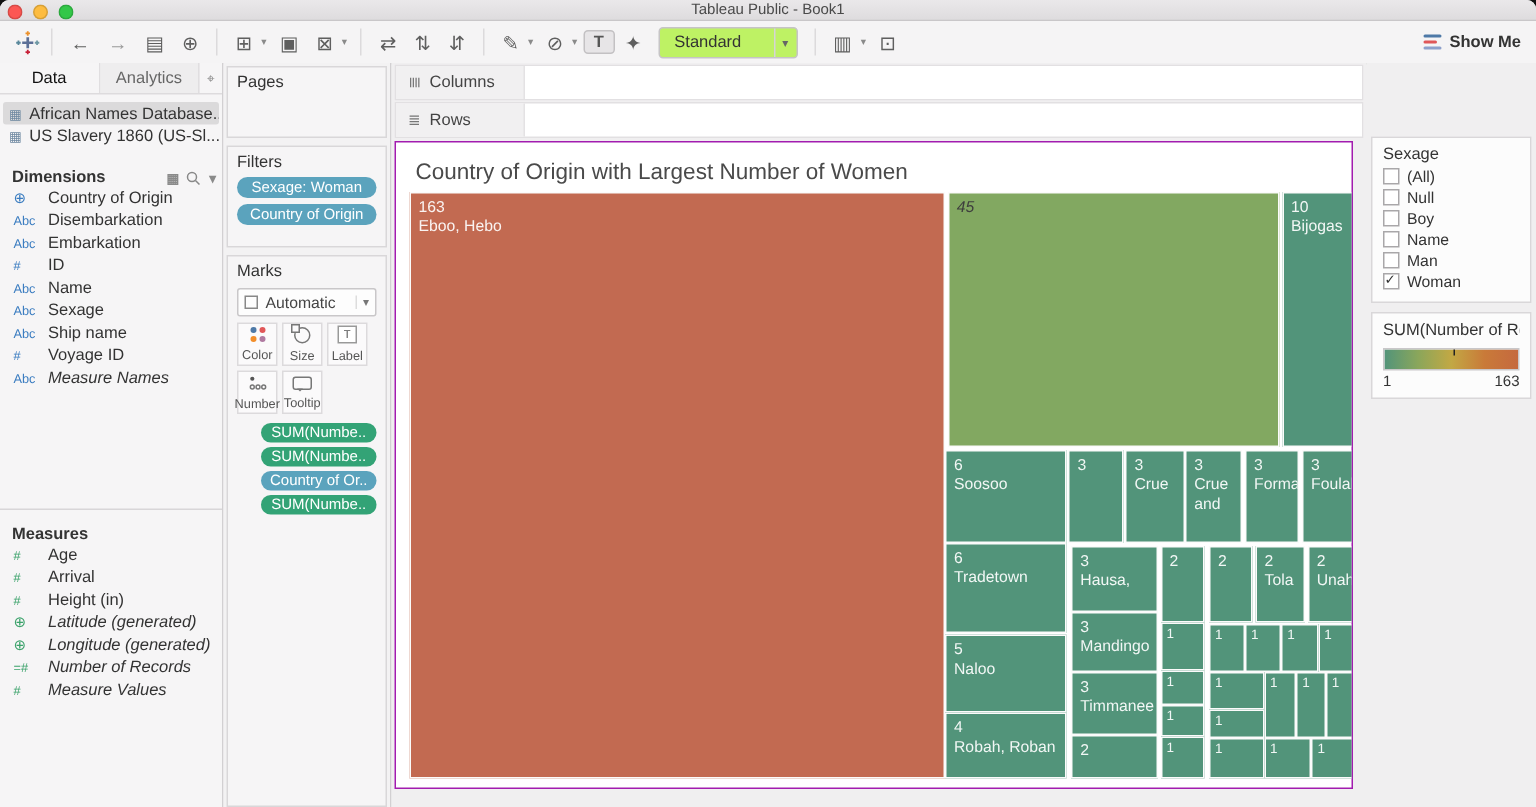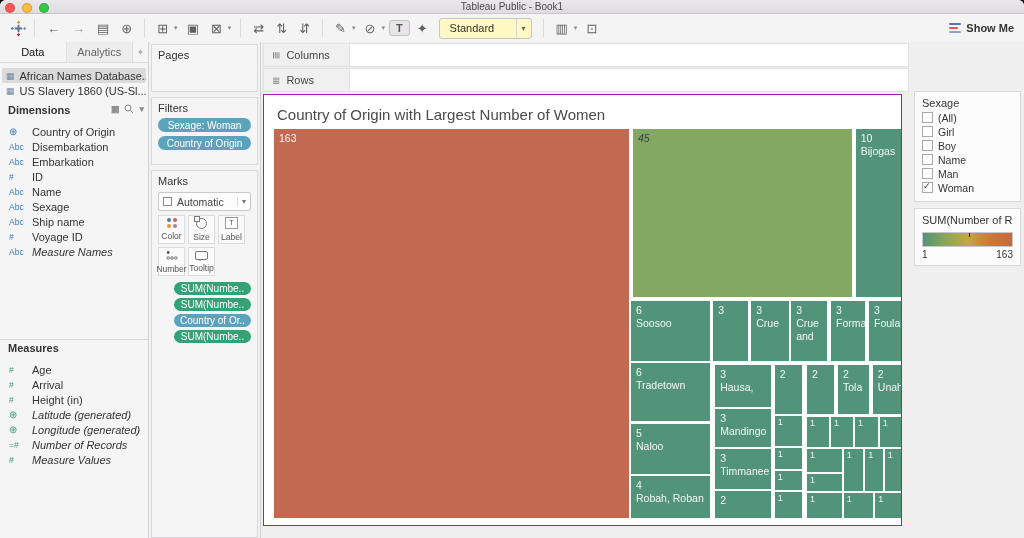--- a/index.html
+++ b/index.html
@@ -16,42 +16,42 @@
   .win-title{font-size:10px;color:#4a4a4a;font-weight:normal}
 
   
   .toolbar{height:28px;background:#f5f4f5;border-bottom:1px solid #d3d1d3;display:flex;align-items:center;
            padding:0 10px;gap:2px}
   .tb-ic{font-size:13px;color:#5f5f5f;padding:1px 5px;line-height:1;cursor:default}
   .tb-ic.dim{color:#9a9a9a}
   .caret{font-size:7px;color:#8a8a8a;padding:0 2px;margin-left:-3px}
   .sep{width:1px;height:18px;background:#dcdadc;margin:0 5px;flex:none}
   .tb-active{border:1px solid #c3c1c3;background:#e7e5e7;border-radius:3px;padding:1px 6px;font-size:11px;font-weight:bold;color:#555}
-  .fit{display:flex;align-items:center;height:19px;border:1px solid #c6c4c6;background:#fef9c3;border-radius:3px;margin:0 4px}
+  .fit{display:flex;align-items:center;height:19px;border:1px solid #c6c4c6;background:#bef264;border-radius:3px;margin:0 4px}
   .fit-val{padding:0 10px;font-size:11px;color:#333;min-width:56px}
   .fit-caret{border-left:1px solid #d6d4d6;padding:0 5px;font-size:8px;color:#666;align-self:stretch;display:flex;align-items:center}
   .showme{margin-left:auto;display:flex;align-items:center;gap:5px;font-size:11px;color:#333;font-weight:bold}
   .sm-icon{display:flex;flex-direction:column;justify-content:center}
   .sm-bar{height:2.5px;margin:0.7px 0;border-radius:1px}
   .sm-b1{width:12px;background:#4e79a7}.sm-b2{width:9px;background:#e05759}.sm-b3{width:12px;background:#8da0cb}
 
   
   .main{position:absolute;top:42px;bottom:0;left:0;right:0;display:flex}
 
   
   .left{width:148px;flex:none;background:#f6f5f6;border-right:1px solid #d2d0d2;display:flex;flex-direction:column;overflow:hidden}
   .tabs{display:flex;height:20px;border-bottom:1px solid #dddbdd;font-size:11px;flex:none}
   .tab{flex:1;display:flex;align-items:center;justify-content:center;color:#666;background:#eeedee;border-right:1px solid #e0dee0}
   .tab.active{background:#f6f5f6;color:#111}
   .tab-pin{width:15px;display:flex;align-items:center;justify-content:center;color:#888;font-size:9px}
   .sources{padding:5px 2px 6px;flex:none}
   .src-row{display:flex;align-items:center;gap:5px;height:15px;padding:0 4px;font-size:11px;color:#333;white-space:nowrap;overflow:hidden}
   .src-row.selected{background:#dbdadb;border-radius:2px}
   .src-icon{color:#6d87a0;font-size:9px;flex:none}
-  .section-head{display:flex;align-items:flex-start;height:20px;padding:0 4px 0 8px;font-size:11px;font-weight:bold;color:#333;flex:none}
+  .section-head{display:flex;align-items:flex-end;height:20px;padding:0 4px 0 8px;font-size:11px;font-weight:bold;color:#333;flex:none}
   .head-icons{margin-left:auto;display:flex;gap:5px;align-items:center;color:#8a8a8a;font-size:9px}
   .field-row{display:flex;align-items:center;height:15px;padding-left:9px;font-size:11px;color:#333;white-space:nowrap;overflow:hidden}
   .f-icon{width:23px;font-size:8.5px;flex:none}
   .dims .f-icon{color:#3a7cc0}.meas .f-icon{color:#3da36c}
   .f-icon.big{font-size:10px}
   .field-row.it .f-label{font-style:italic}
   .pane-spacer{height:80px;flex:none}
   .meas-block{border-top:1px solid #d8d6d8;padding-top:2px}
 
   
@@ -386,20 +386,21 @@
         <div class="chip">
           <span class="chip-ic">≣</span>
           <span>Rows</span>
         </div>
       </div>
       <div class="sheet">
         <div class="sheet-title">Country of Origin with Largest Number of Women</div>
         <div class="treemap" id="treemap">
             <div class="tm-cell" style="left: 0%; top: 0%; width: 56.4%; height: 100%; background: rgb(194, 106, 81);">
               <div class="tm-val">163</div>
+              <div class="tm-lab">Eboo, Hebo</div>
             </div>
             <div class="tm-cell dark" style="left: 56.7%; top: 0%; width: 34.9%; height: 43.5%; background: rgb(130, 168, 97); font-style: italic;">
               <div class="tm-val">45</div>
             </div>
             <div class="tm-cell" style="left: 91.9%; top: 0%; width: 8.1%; height: 43.5%; background: rgb(82, 148, 122);">
               <div class="tm-val">10</div>
               <div class="tm-lab">Bijogas</div>
             </div>
             <div class="tm-cell" style="left: 56.4%; top: 44%; width: 12.8%; height: 15.9%; background: rgb(82, 148, 122);">
               <div class="tm-val">6</div>
@@ -522,21 +523,21 @@
         <div class="legend-title">Sexage</div>
         <div>
 
             <div class="opt">
               <span class="cb"></span>
               <span>(All)</span>
             </div>
 
             <div class="opt">
               <span class="cb"></span>
-              <span>Girl</span>
+              <span>Null</span>
             </div>
 
             <div class="opt">
               <span class="cb"></span>
               <span>Boy</span>
             </div>
 
             <div class="opt">
               <span class="cb"></span>
               <span>Name</span>

